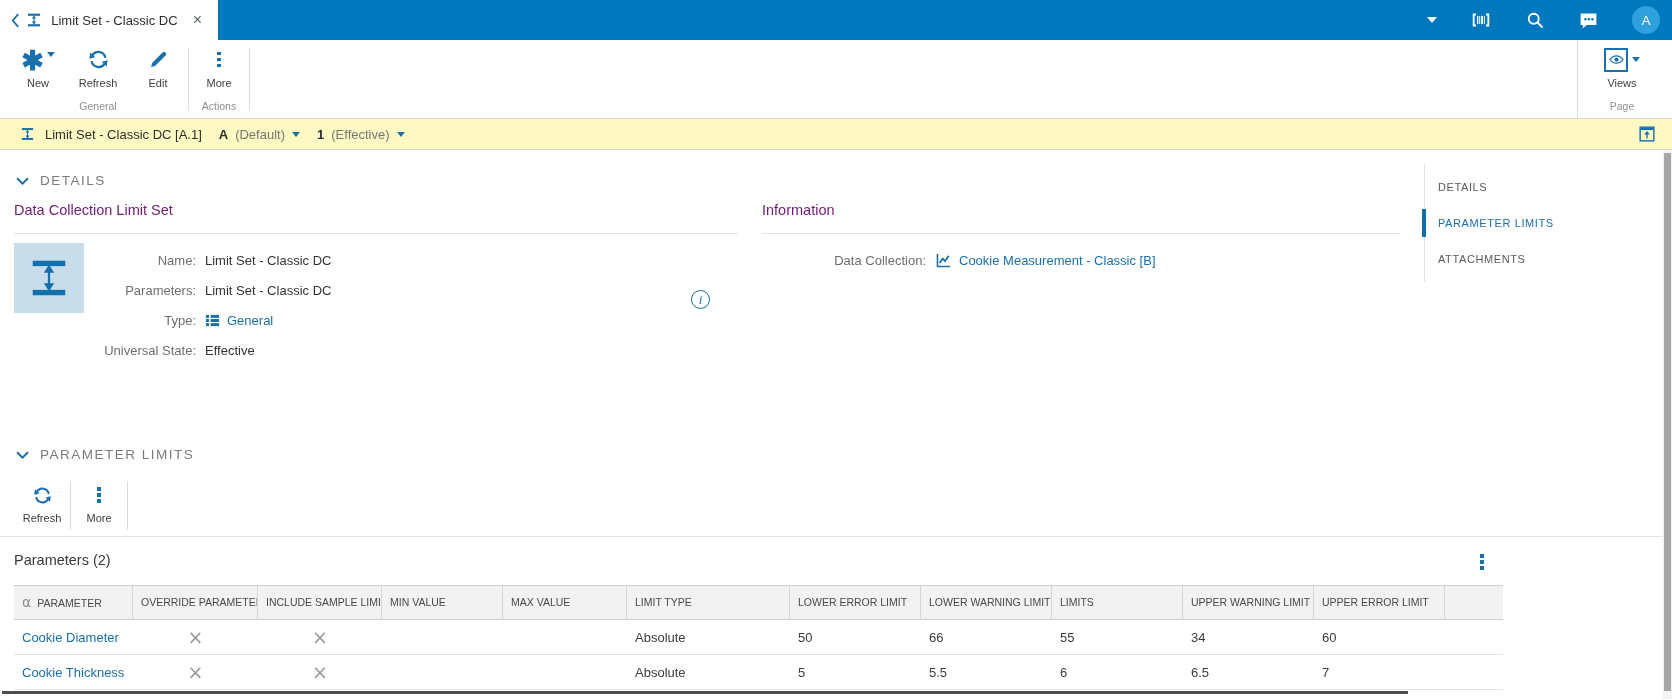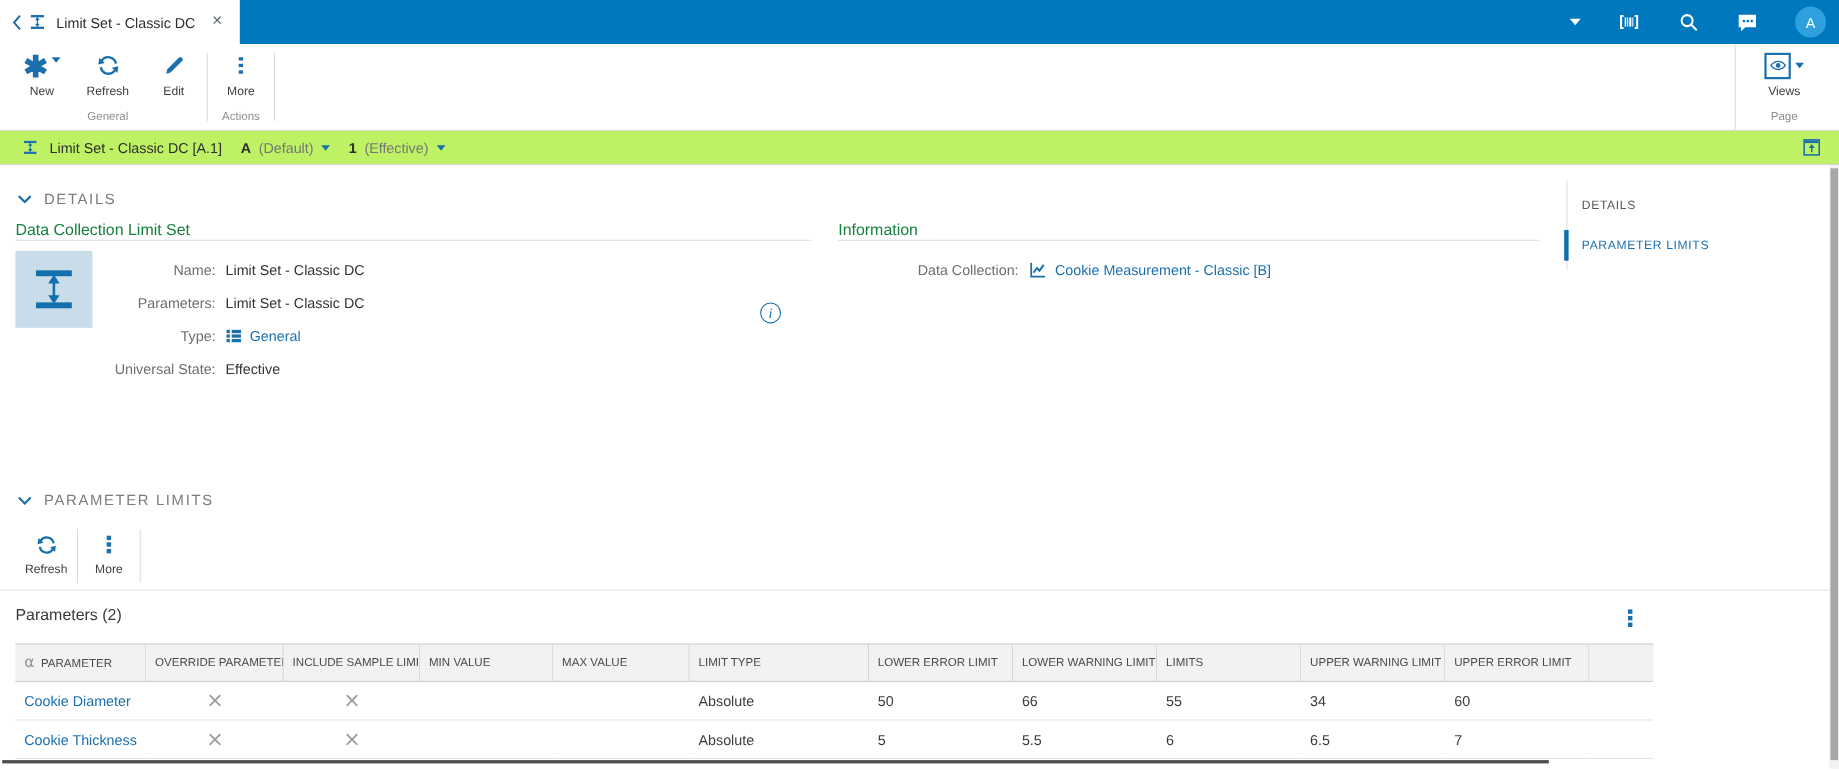--- a/index.html
+++ b/index.html
@@ -28,32 +28,32 @@
   .rgroup-label { text-align:center; font-size:10.5px; color:#8e8e8e; padding:4px 0 6px; }
   .rsep { width:1px; background:#dcdcdc; margin:8px 0 8px; }
   .asterisk { font-size:27px; color:#1a6fad; line-height:24px; font-weight:bold; }
   .caret-blue { width:0;height:0;border-left:4.5px solid transparent;border-right:4.5px solid transparent;border-top:5.5px solid #1a6fad; }
   .new-wrap { display:flex; align-items:flex-start; gap:3px; padding-top:2px; }
   .ribbon-right { position:absolute; right:14px; top:0; height:78px; display:flex; border-left:1px solid #dcdcdc; padding-left:8px; }
   .views-wrap { display:flex; align-items:center; gap:4px; }
   .eye-box { width:24px;height:24px;border:2px solid #1a6fad;display:flex;align-items:center;justify-content:center; }
 
   
-  .breadcrumb { height:32px; border-top:1px solid #d8d8d8; border-bottom:1px solid #d4d4d4; background:#bef264; display:flex; align-items:center; padding:0 17px 0 20px; }
+  .breadcrumb { height:32px; border-top:1px solid #d8d8d8; border-bottom:1px solid #d4d4d4; background:#fef9c3; display:flex; align-items:center; padding:0 17px 0 20px; }
   .bc-title { font-size:13px; color:#2d2d2d; margin-left:10px; }
   .bc-seg { display:flex; align-items:center; gap:7px; margin-left:17px; cursor:pointer; }
   .bc-key { font-size:13px; color:#2d2d2d; font-weight:bold; }
   .bc-state { font-size:13px; color:#767676; }
   .bc-right { margin-left:auto; display:flex; align-items:center; cursor:pointer; }
 
   
   .content { position:relative; height:549px; background:#fff; }
   .sec-hdr { position:absolute; left:16px; display:flex; align-items:center; gap:11px; color:#7b7b7b; font-size:13.5px; letter-spacing:1.5px; cursor:pointer; }
   .panel { position:absolute; top:52px; }
-  .panel-title { font-size:14.5px; color:#15803d; border-bottom:1px solid #e1e1e1; }
+  .panel-title { font-size:14.5px; color:#701a75; padding-bottom:15px; border-bottom:1px solid #e1e1e1; }
   .p-left { left:14px; width:724px; }
   .p-right { left:762px; width:638px; }
   .p-body { position:relative; padding-top:9px; display:flex; }
   .tile { width:70px; height:70px; background:#c9dcea; display:flex; align-items:center; justify-content:center; flex:none; }
   .fields { flex:1; padding-top:2px; }
   .frow { display:flex; align-items:center; height:30px; }
   .flabel { width:112px; text-align:right; font-size:13px; color:#6e6e6e; flex:none; }
   .flabel-wide { width:164px; }
   .fvalue { padding-left:9px; font-size:13px; color:#333; display:flex; align-items:center; gap:7px; }
   .link { color:#1a6fad; cursor:pointer; }
@@ -343,20 +343,21 @@
             <span class="link">Cookie Measurement - Classic [B]</span>
           </span>
         </div>
       </div>
     </div>
   </div>
 
   <div class="rail">
     <div class="rail-item">DETAILS</div>
     <div class="rail-item active">PARAMETER LIMITS</div>
+    <div class="rail-item">ATTACHMENTS</div>
   </div>
 
   <div class="sec-hdr" style="top:297px">
     <span>
       <svg width="13" height="8" viewBox="0 0 12 7">
           <path d="M1 1l5 5 5-5" stroke="#1a6fad" stroke-width="1.8" fill="none"></path>
         </svg>
     </span>
     <span>PARAMETER LIMITS</span>
   </div>

